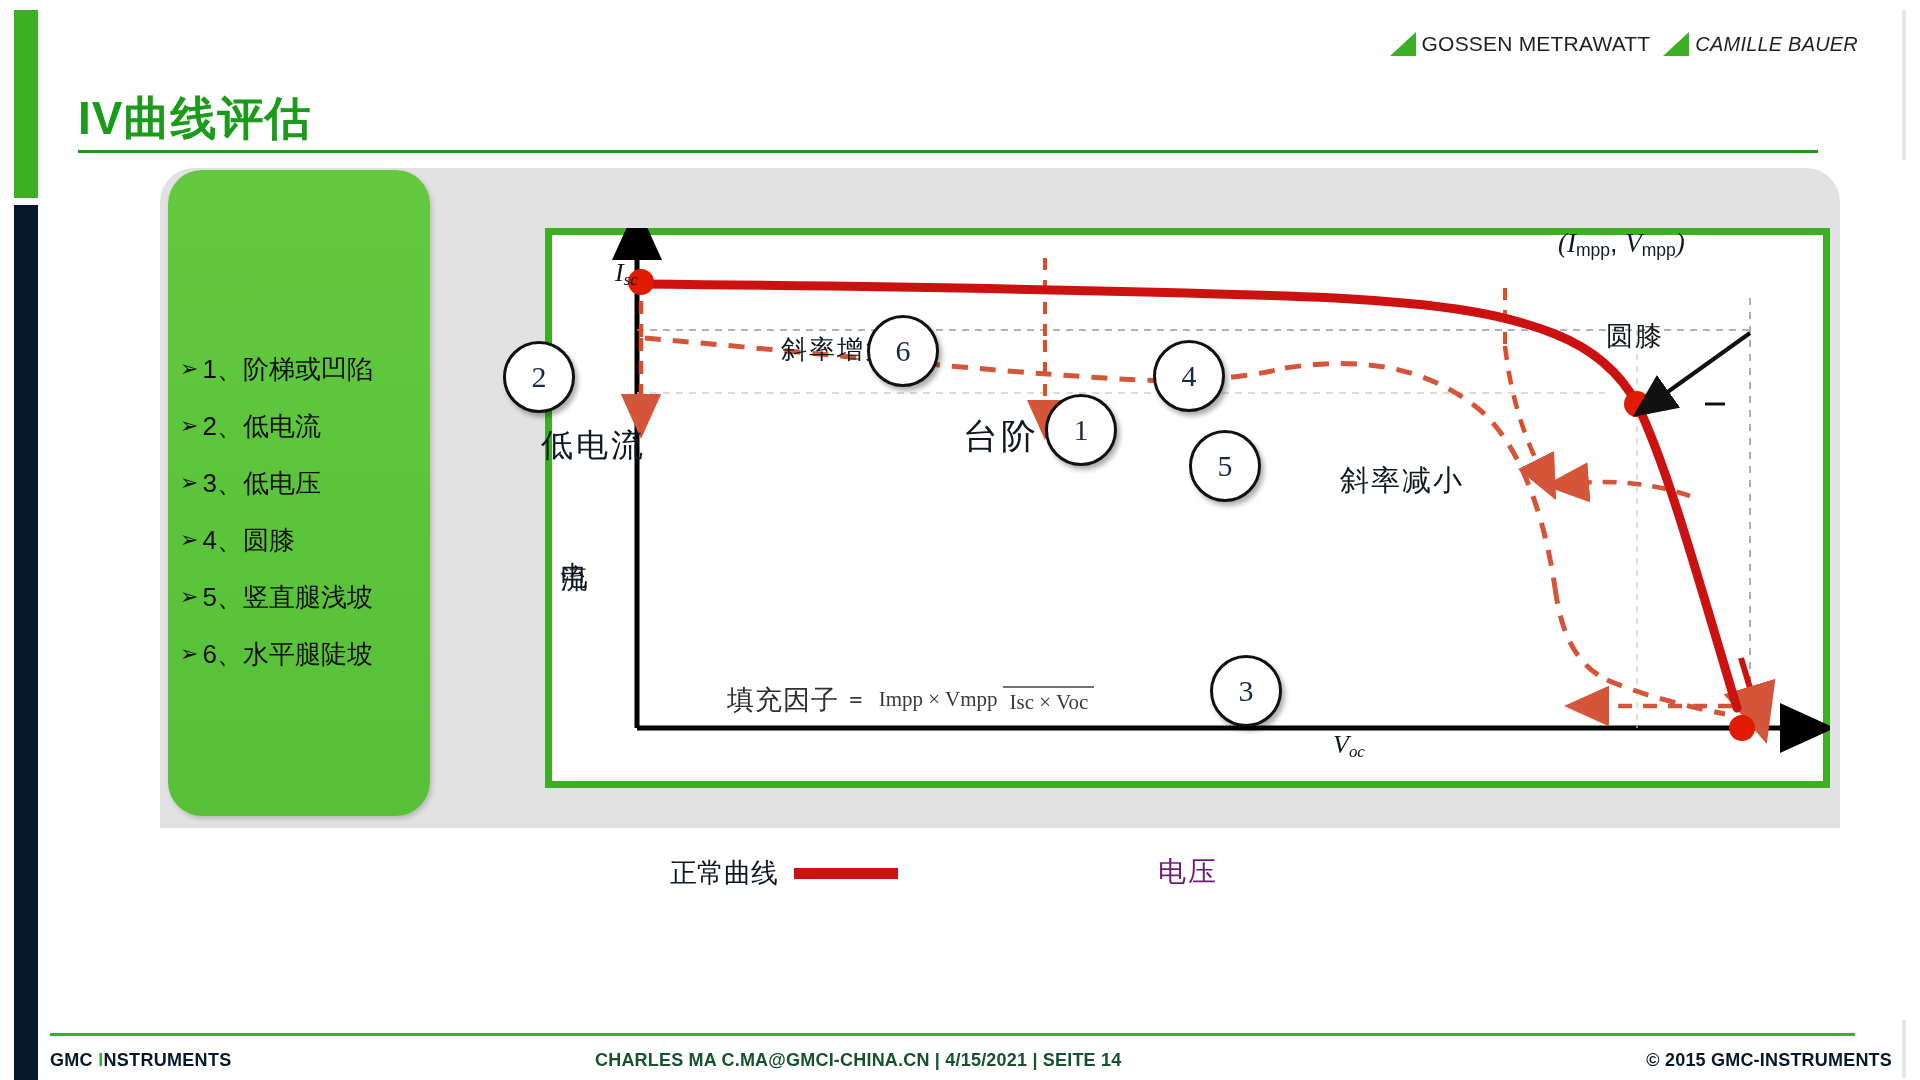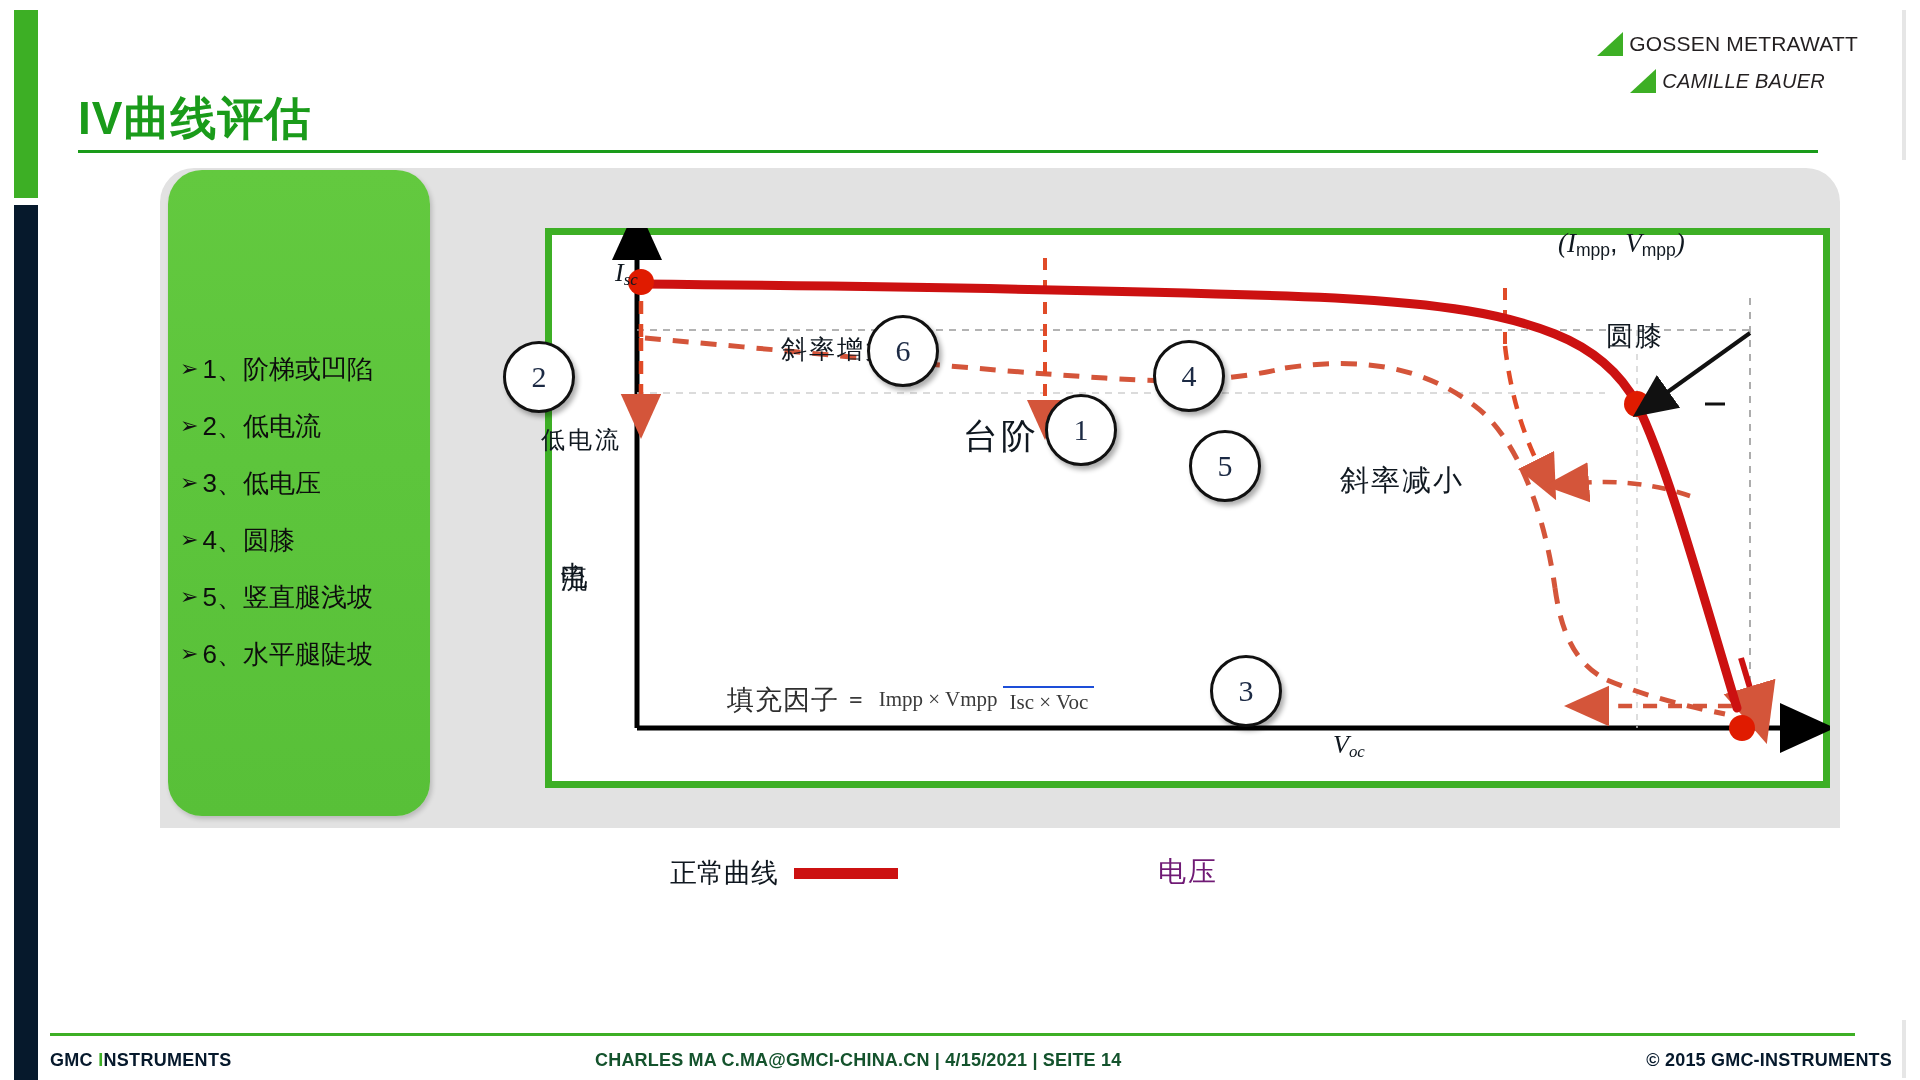--- a/index.html
+++ b/index.html
@@ -24,21 +24,21 @@
     position:absolute;left:78px;top:88px;
     font-size:46px;font-weight:bold;color:#1a9b1a;
     letter-spacing:1px;white-space:nowrap;
   }
   .title-rule{
     position:absolute;left:78px;top:150px;width:1740px;height:3px;
     background:#1a9b1a;
   }
   .logo-block{
     position:absolute;right:62px;top:32px;
-    display:flex;flex-direction:column;gap:13px;align-items:center;
+    display:flex;flex-direction:row;gap:13px;
   }
   .logo-row{display:flex;align-items:center;gap:6px;}
   .logo-tri{width:26px;height:24px;flex:0 0 auto;}
   .logo-text{
     font-size:21px;color:#231f20;letter-spacing:.2px;white-space:nowrap;
     font-family:"Liberation Sans",sans-serif;
   }
   .logo-text.small{font-size:20px;font-style:italic;}
   .header-right-rule{
     position:absolute;right:14px;top:10px;width:4px;height:150px;background:#e6e6e6;
@@ -100,21 +100,21 @@
   }
   .formula{
     position:absolute;left:727px;top:682px;
     display:flex;align-items:center;gap:10px;
     font-family:"Liberation Serif","DejaVu Serif",serif;color:#3a3a3a;
   }
   .formula-lhs{font-size:27px;color:#2f2f2f;letter-spacing:1px;}
   .formula-eq{font-size:24px;font-weight:bold;}
   .frac{display:inline-flex;flex-direction:row;align-items:center;}
   .frac .num{font-size:21px;padding:0 6px 2px;}
-  .frac .den{font-size:21px;padding:2px 6px 0;border-top:2px solid #1d4ed8;}
+  .frac .den{font-size:21px;padding:2px 6px 0;border-top:2px solid #737373;}
   
   .footer-rule{
     position:absolute;left:50px;top:1033px;width:1805px;height:3px;background:#3daf25;
   }
   .footer-left{
     position:absolute;left:50px;top:1050px;font-size:18px;font-weight:bold;
     color:#06192c;letter-spacing:.3px;white-space:nowrap;
   }
   .footer-left .hl{color:#3daf25;}
   .footer-center{
@@ -255,21 +255,21 @@
 </div>
 
 <div class="cl" style="left:1558px;top:228px;font-size:27px;">
   <span class="ital">(</span><span class="ital">I</span><span class="sub">mpp</span><span>, </span><span class="ital">V</span><span class="sub">mpp</span><span class="ital">)</span>
 </div>
 
 <div class="cl cl-cn" style="left:1606px;top:318px;font-size:27px;letter-spacing:2px;">圆膝</div>
 <div class="cl cl-cn" style="left:737px;top:332px;font-size:26px;letter-spacing:2px;margin-left:44px;">斜率增大</div>
 <div class="cl cl-cn" style="left:1340px;top:461px;font-size:29px;letter-spacing:2px;">斜率减小</div>
 <div class="cl cl-cn" style="left:963px;top:413px;font-size:35px;letter-spacing:3px;">台阶</div>
-<div class="cl cl-cn" style="left:541px;top:424px;font-size:24px;letter-spacing:3px;text-align:center;">低电流</div>
+<div class="cl cl-cn" style="left:541px;top:424px;font-size:32px;letter-spacing:3px;text-align:center;">低电流</div>
 
 <div class="axis-ylabel">电流</div>
 <div class="xaxis-label">电压</div>
 
 <div class="marker-circle" style="left:503px;top:341px;">2</div>
 <div class="marker-circle" style="left:867px;top:315px;">6</div>
 <div class="marker-circle" style="left:1045px;top:394px;">1</div>
 <div class="marker-circle" style="left:1153px;top:340px;">4</div>
 <div class="marker-circle" style="left:1189px;top:430px;">5</div>
 <div class="marker-circle" style="left:1210px;top:655px;">3</div>

